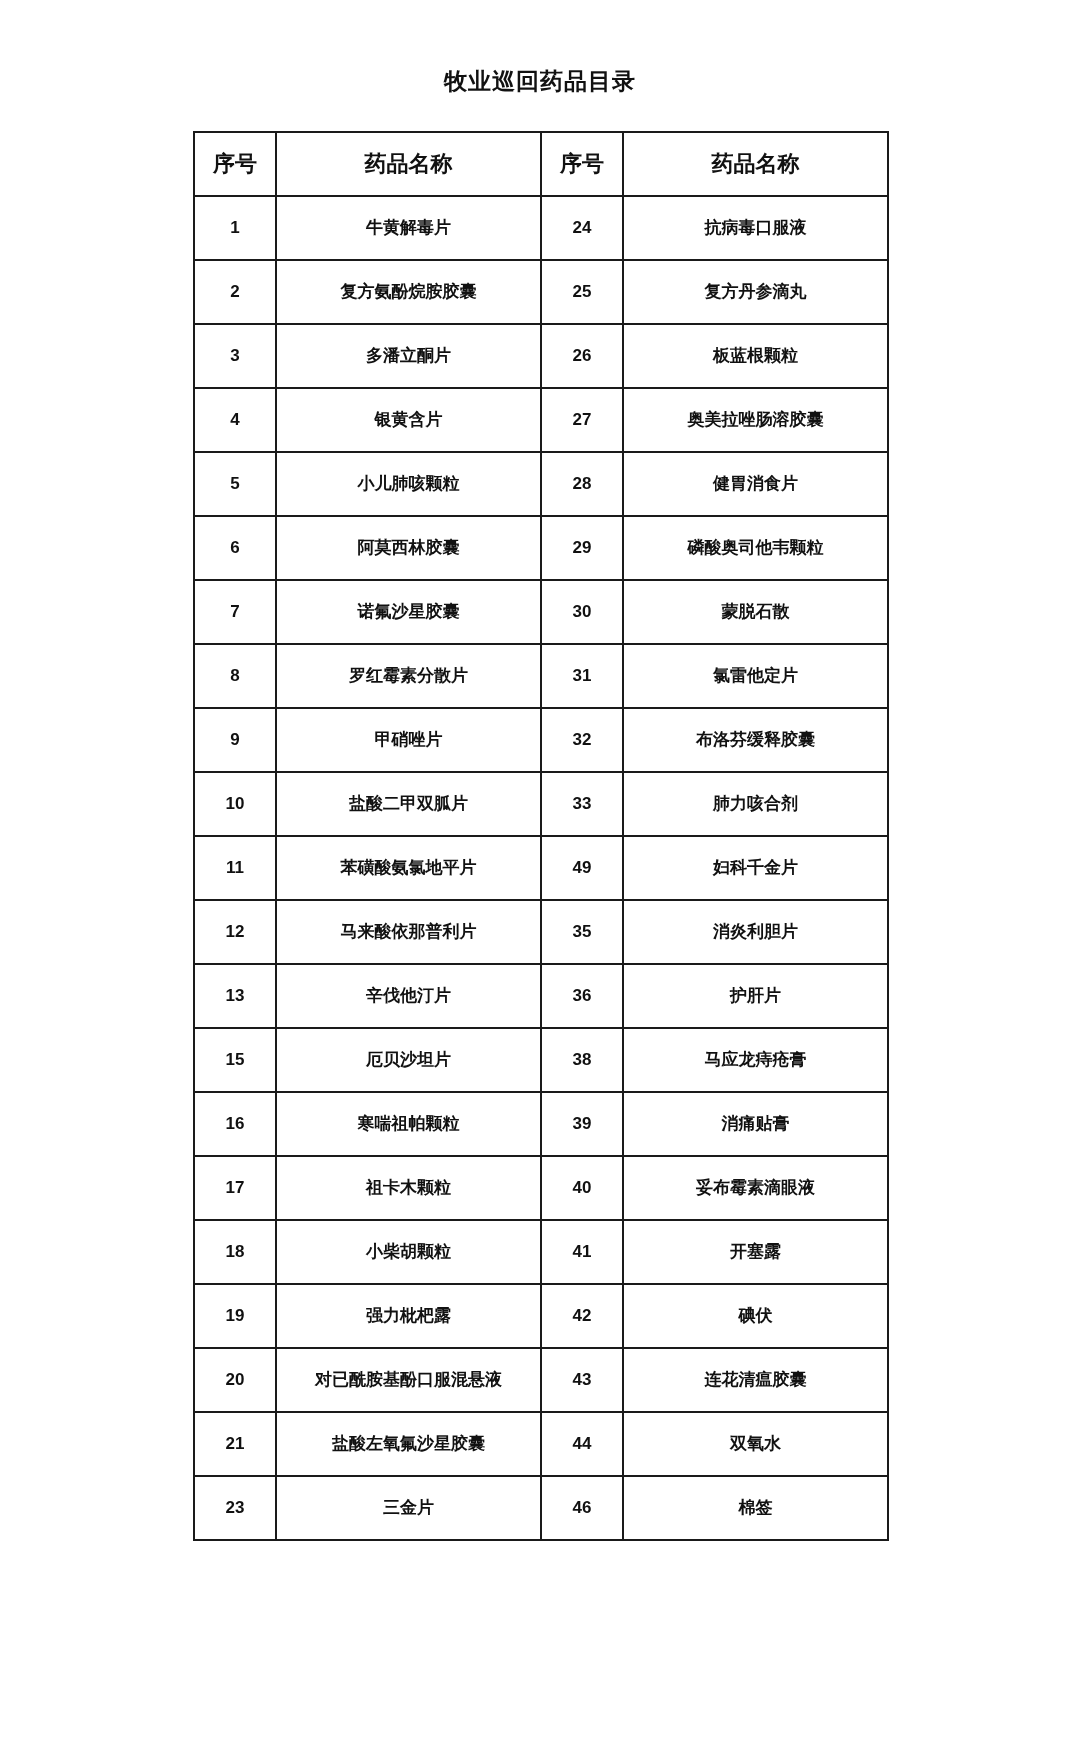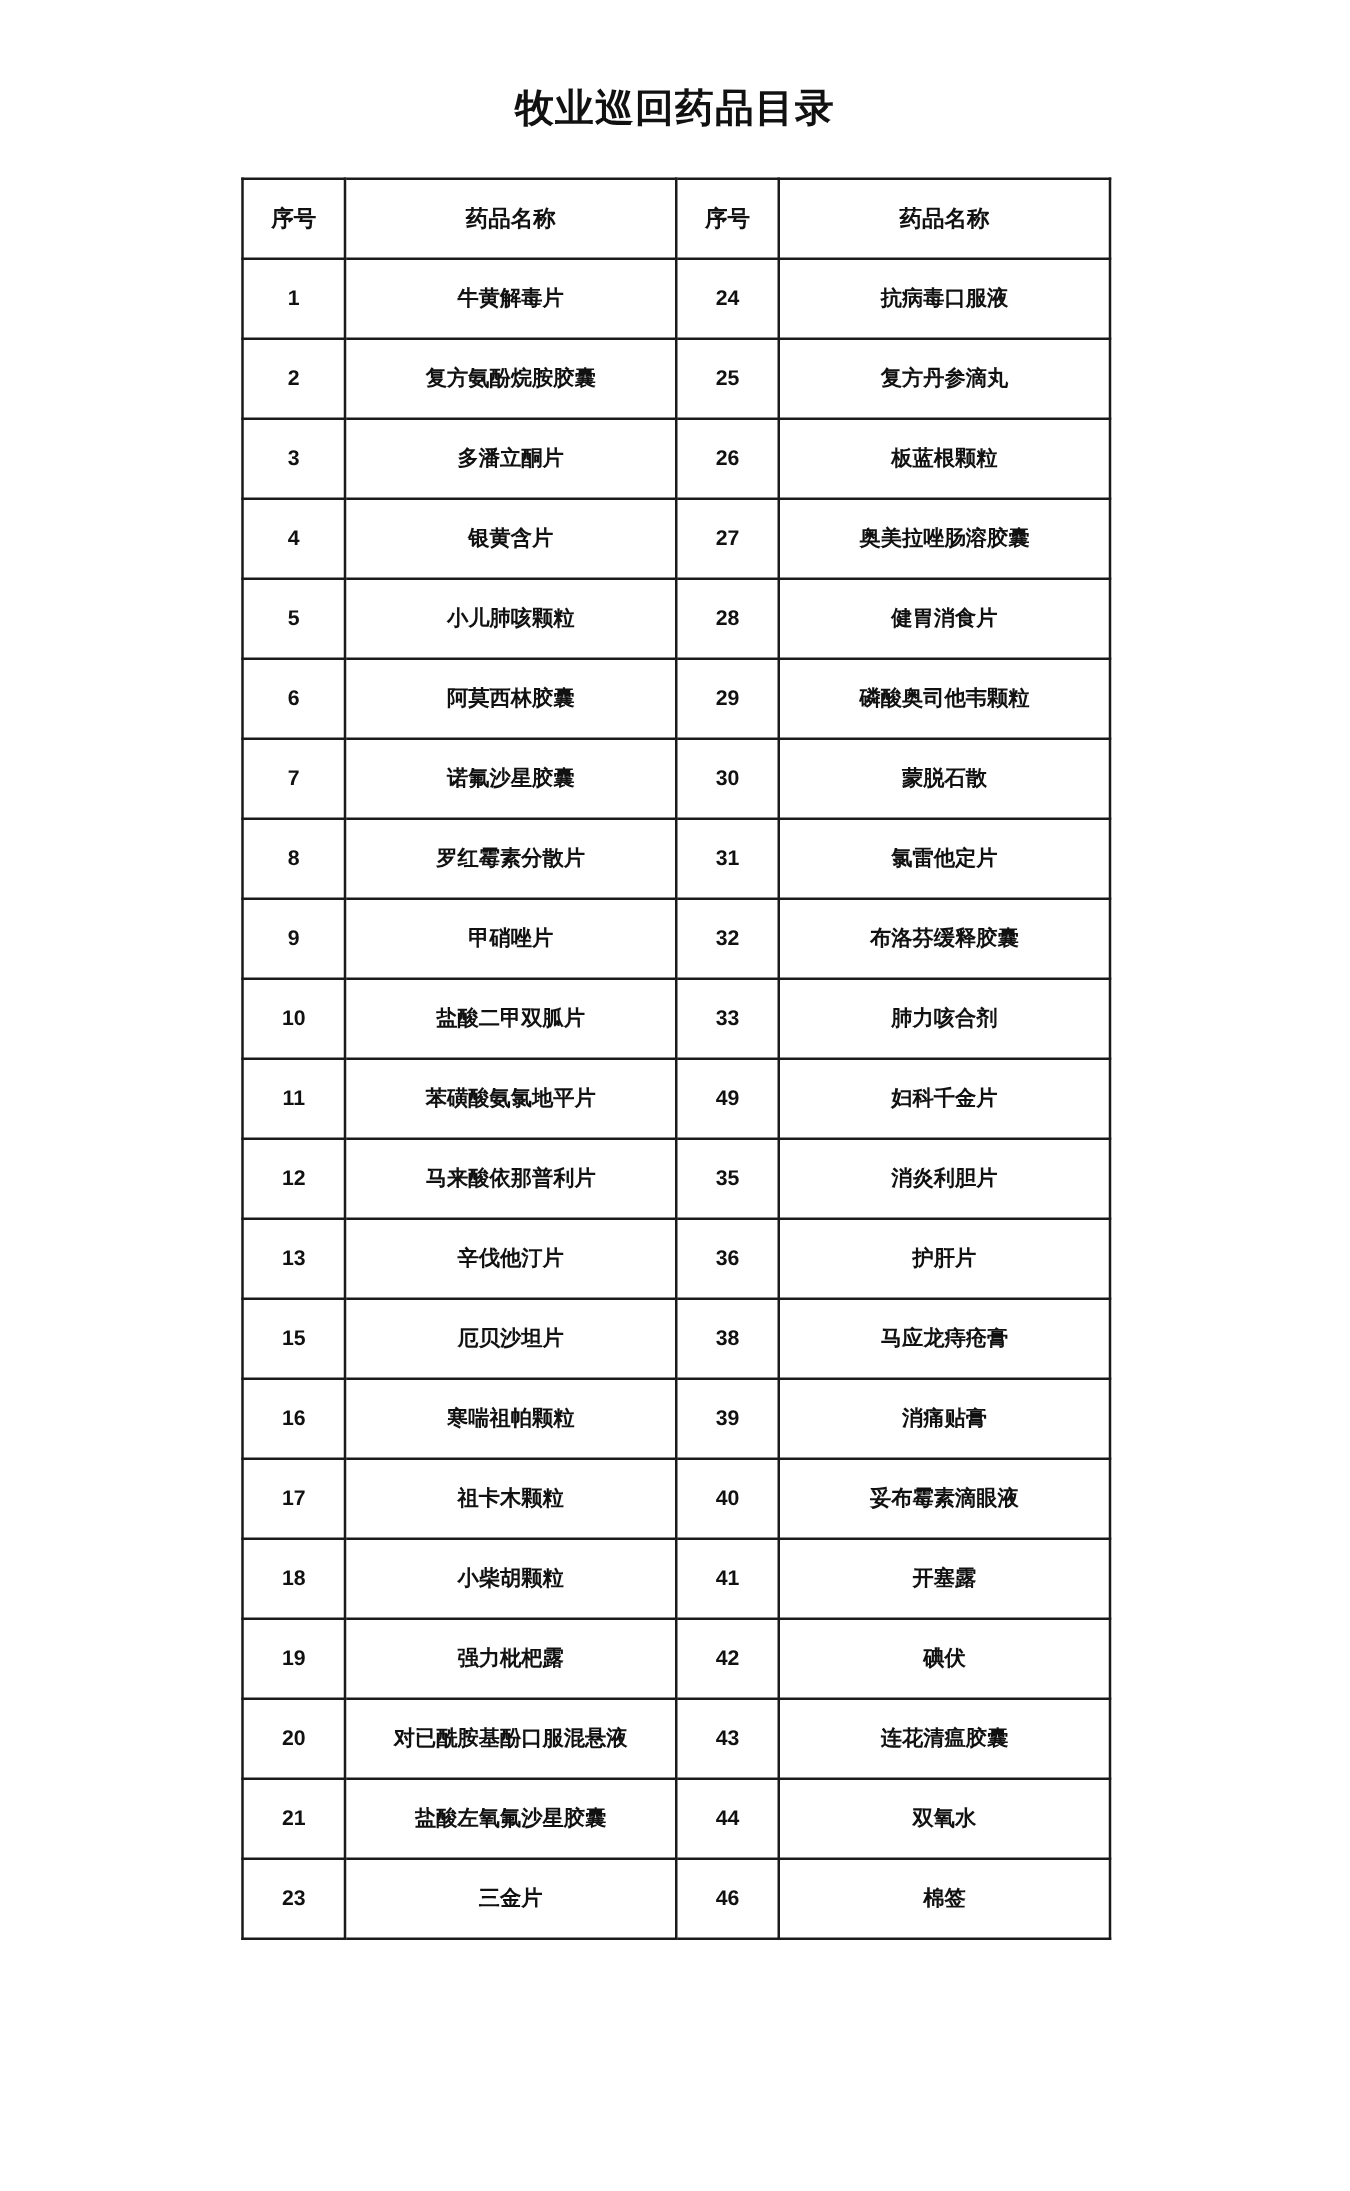--- a/index.html
+++ b/index.html
@@ -16,21 +16,21 @@
     overflow: hidden;
   }
   .page {
     width: 1080px;
     height: 1753px;
     box-sizing: border-box;
     padding: 0;
   }
   .doc-title {
     text-align: center;
-    font-size: 31px;
+    font-size: 23px;
     font-weight: bold;
     letter-spacing: 1px;
     margin-top: 66px;
     margin-bottom: 0;
     color: #111111;
   }
   .table-wrap {
     margin: 34px auto 0 auto;
     width: 694px;
   }
@@ -44,21 +44,21 @@
     border: 2px solid #1a1a1a;
     text-align: center;
     vertical-align: middle;
     font-size: 17px;
     font-weight: bold;
     color: #111111;
     padding: 0;
   }
   table.med-table thead th {
     height: 62px;
-    font-size: 18px;
+    font-size: 22px;
   }
   table.med-table tbody td {
     height: 62px;
     line-height: 1.25;
   }
   col.c-idx { width: 82px; }
   col.c-name { width: 265px; }
   .cell-inner {
     display: block;
     padding: 0 6px;

